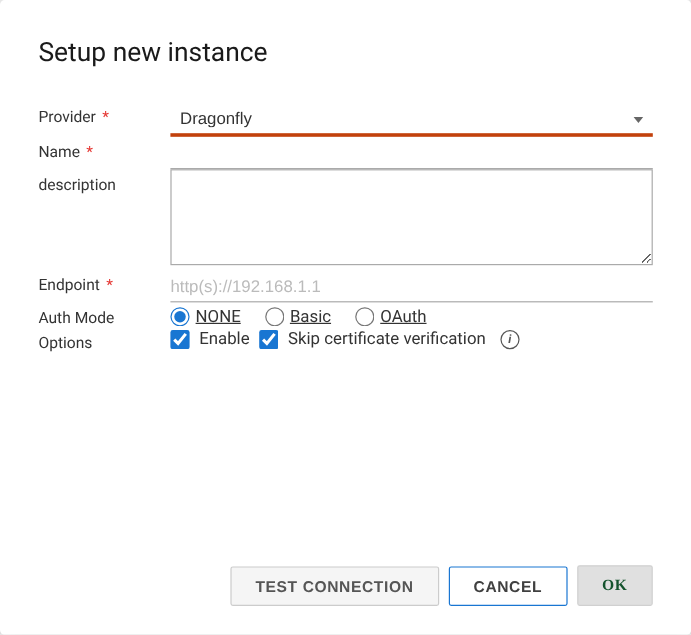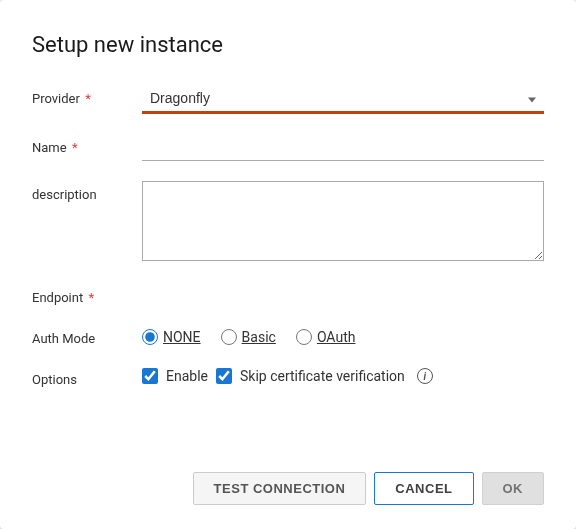--- a/index.html
+++ b/index.html
@@ -28,21 +28,20 @@
       font-weight: 400;
       color: #1a1a1a;
       margin-bottom: 28px;
     }
     .form-body {
       flex: 1;
     }
     .form-row {
       display: flex;
       align-items: flex-start;
-      margin-bottom: 20px;
     }
     .form-label {
       width: 110px;
       min-width: 110px;
       padding-top: 6px;
       font-size: 13px;
       color: #333;
     }
     .required-star {
       color: #e53935;
@@ -184,23 +183,24 @@
       border-color: #ccc;
       text-align: right;
     }
     .btn-outline-primary {
       background: transparent;
       color: #404040;
       border-color: #1976d2;
     }
     .btn-disabled {
       background: #e0e0e0;
-      color: #737373;
+      color: #14532d;
       border-color: #d0d0d0;
       cursor: default;
+      font-family: Liberation Serif, serif;
     }
     .endpoint-input {
       color: #aaa;
     }
     .endpoint-input::placeholder {
       color: #bbb;
     }
   </style>
 </head>
 <body>
@@ -238,20 +238,23 @@
       <div class="form-label">description</div>
       <div class="form-control-wrap">
         <textarea class="form-textarea" style=""></textarea>
       </div>
     </div>
 
     <div class="form-row">
       <div class="form-label">
         <span>Endpoint</span>
         <span class="required-star">*</span>
+      </div>
+      <div class="form-control-wrap">
+        <input class="form-input endpoint-input" type="text" placeholder="http(s)://192.168.1.1" style="">
       </div>
     </div>
 
     <div class="form-row">
       <div class="form-label">Auth Mode</div>
       <div class="form-control-wrap">
         <div class="radio-group">
           <label class="radio-item">
             <input type="radio" name="auth_mode" value="none" checked="" style="">
             <span>NONE</span>

